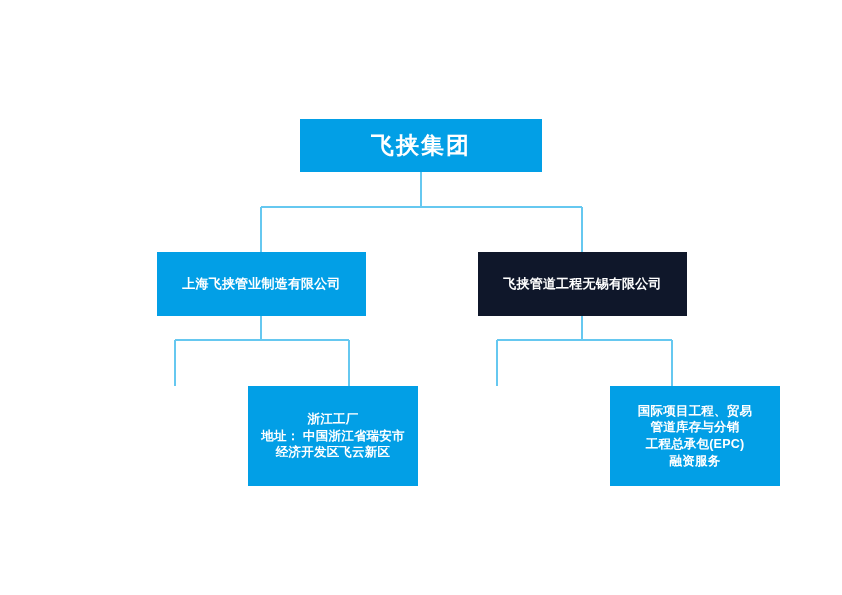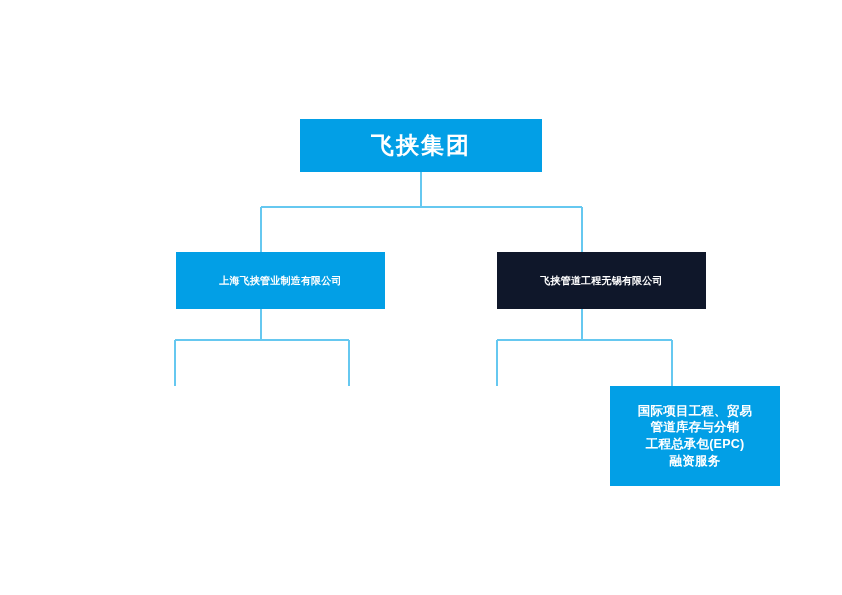--- a/index.html
+++ b/index.html
@@ -50,23 +50,22 @@
     top: 119px;
     width: 242px;
     height: 53px;
     font-size: 23px;
     letter-spacing: 2px;
   }
 
   
   .node-l2 {
     top: 252px;
-    height: 57px;
-    font-size: 10px;
-    margin-left: 19px;
+    height: 64px;
+    font-size: 13px;
   }
   .node-l2-left  { left: 157px; width: 209px; }
   .node-l2-right { left: 478px; width: 209px; }
 
   
   .node-l3 {
     top: 386px;
     height: 100px;
     font-size: 12.5px;
   }
@@ -106,20 +105,25 @@
 
   <div class="node node-l2 node-l2-left" style="background:#029FE6">
     <span class="node-text">上海飞挟管业制造有限公司</span>
   </div>
 
   <div class="node node-l2 node-l2-right" style="background:#0f172a">
     <span class="node-text">飞挟管道工程无锡有限公司</span>
   </div>
 
 
+  <div class="node node-l3 node-l3-b" style="background:#029FE6">
+    <span class="node-text">浙江工厂
+地址： 中国浙江省瑞安市
+经济开发区飞云新区</span>
+  </div>
 
 
   <div class="node node-l3 node-l3-d" style="background:#029FE6">
     <span class="node-text">国际项目工程、贸易
 管道库存与分销
 工程总承包(EPC)
 融资服务</span>
   </div>
 
 </div>

